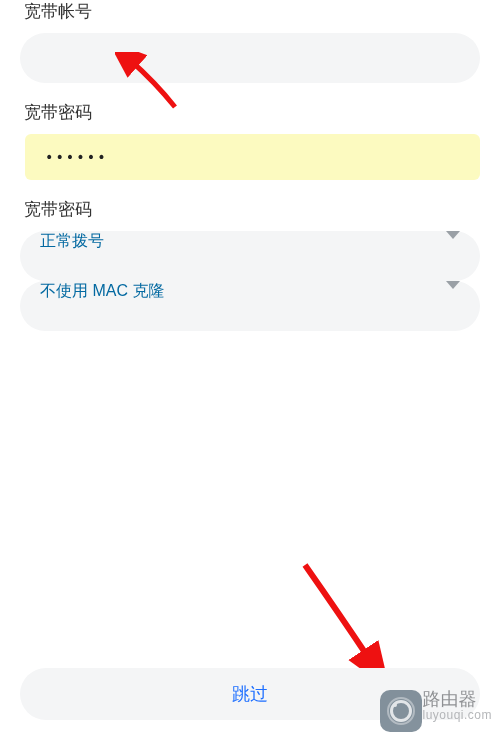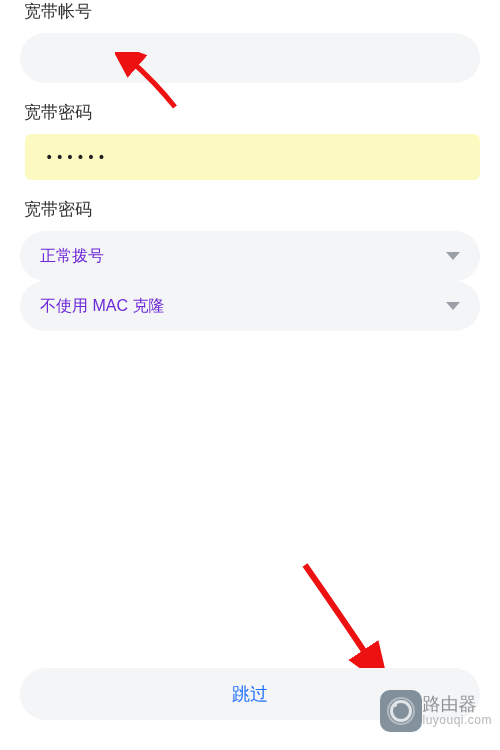--- a/index.html
+++ b/index.html
@@ -47,25 +47,24 @@
     letter-spacing: 2px;
     font-size: 14px;
     color: #222;
   }
   .select-pill {
     width: 100%;
     height: 50px;
     border-radius: 25px;
     background: #f4f5f6;
     display: flex;
-    align-items: center;
     justify-content: space-between;
     padding: 0 20px;
     font-size: 16px;
-    color: #6d28d9;
+    color: #0369a1;
     cursor: pointer;
   }
   .chevron {
     width: 0;
     height: 0;
     border-left: 7px solid transparent;
     border-right: 7px solid transparent;
     border-top: 8px solid #9aa0a6;
   }
   .button-row {
@@ -97,21 +96,21 @@
   }
   .arrow svg { display: block; }
   .arrow1 { left: 115px; top: 52px; }
   .arrow2 { left: 295px; top: 560px; }
   
   .watermark {
     position: absolute;
     right: 8px;
     bottom: 18px;
     display: flex;
-    align-items: center;
+    align-items: flex-start;
     gap: 0;
     opacity: 0.85;
     pointer-events: none;
     padding-left: 48px;
   }
   .wm-icon {
     width: 42px;
     height: 42px;
     border-radius: 10px;
     background: #6f7f8c;

